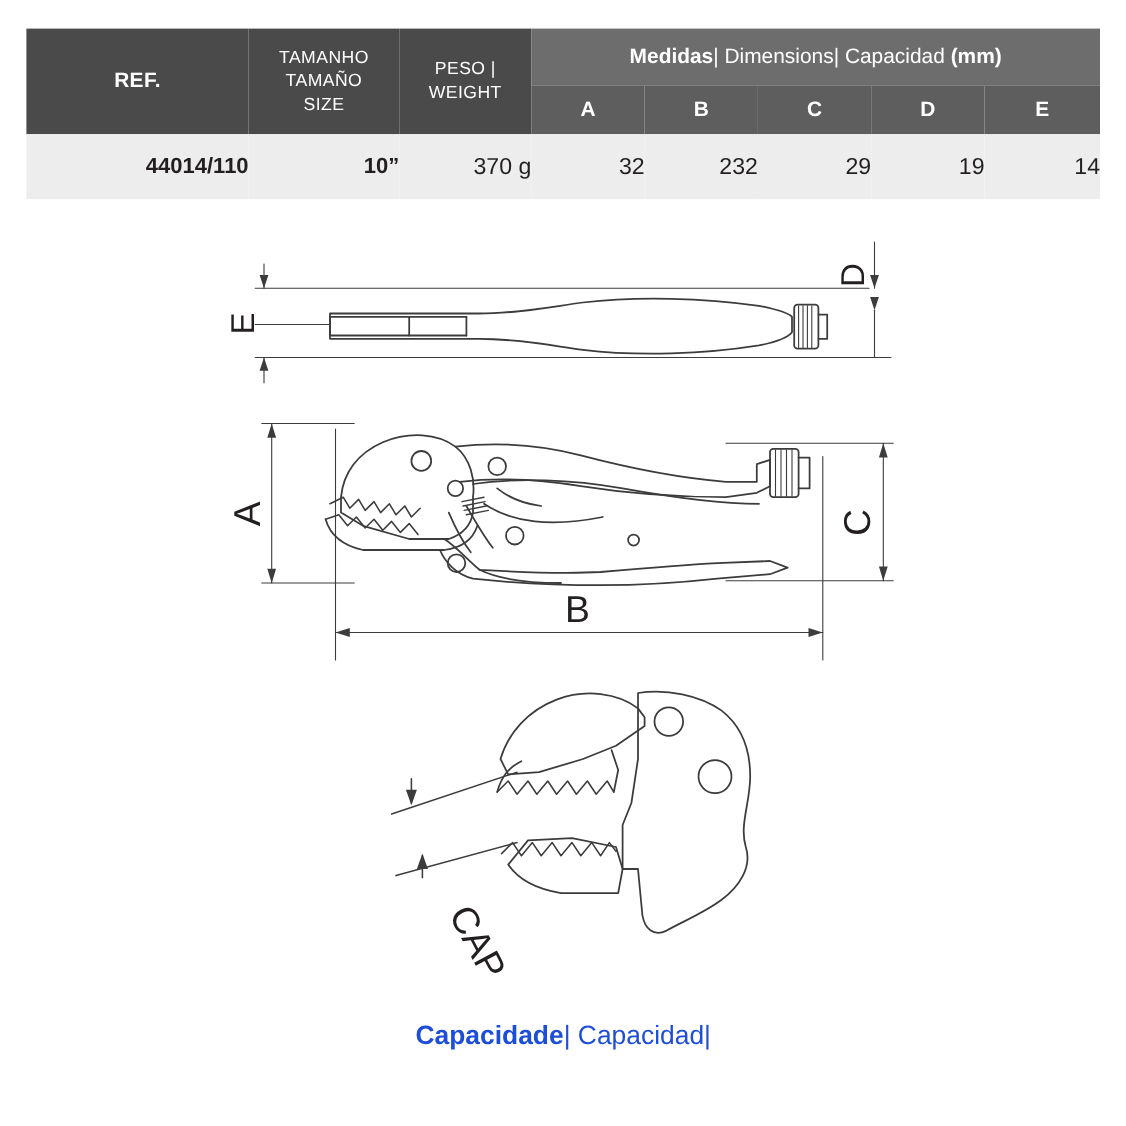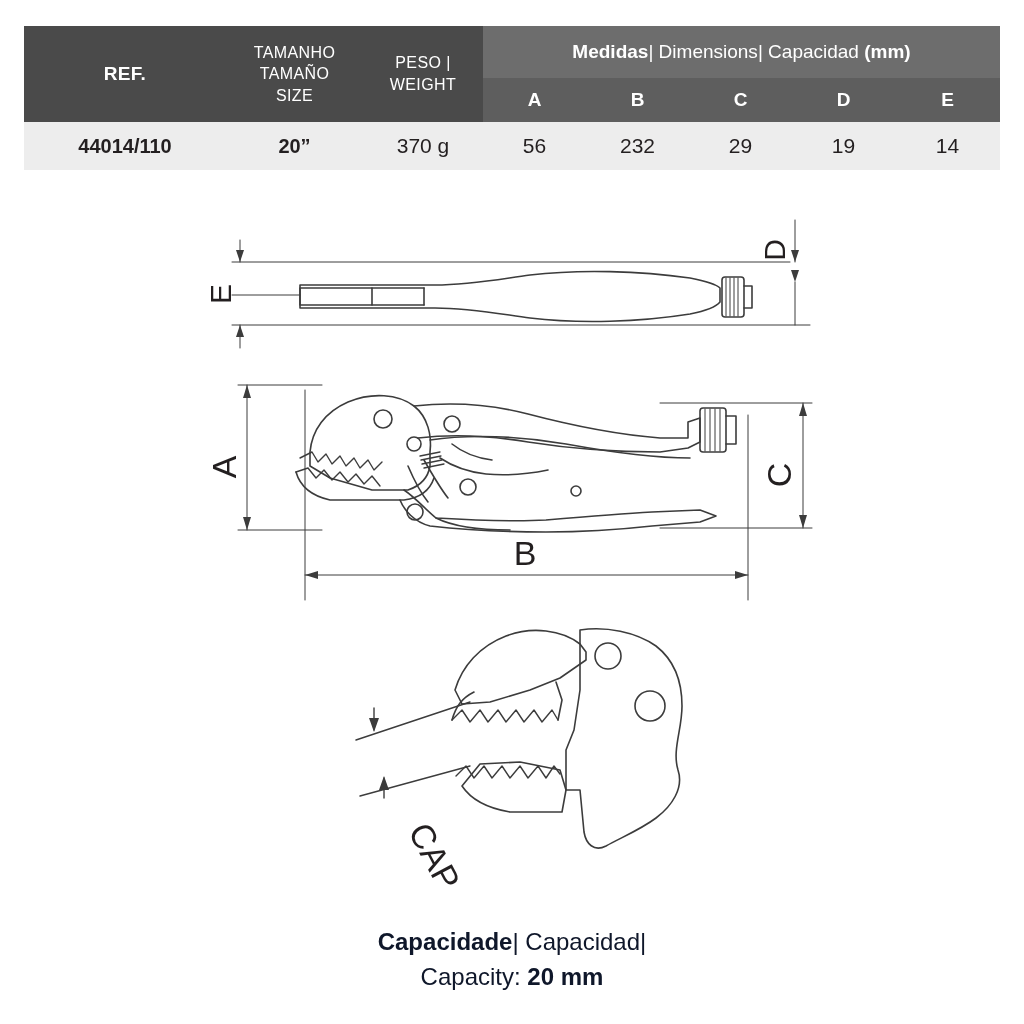--- a/index.html
+++ b/index.html
@@ -57,24 +57,24 @@
     font-size: 19px;
   }
   .hdr-multi {
     font-size: 16px;
     font-weight: 400;
     line-height: 1.35;
     letter-spacing: .4px;
   }
   .row-val {
     background: #ededed;
-    text-align: center;
+    text-align: right;
     vertical-align: middle;
     font-size: 21px;
-    height: 48px;
+    height: 59px;
     color: #231f20;
   }
   .row-val.bold { font-weight: 700; font-size: 20px; }
   .dim-title b { font-weight: 700; margin-top: 16px; }
   .dim-title { font-size: 19px; }
 
   
   .drawing {
     position: absolute;
     left: 0; top: 190px;
@@ -83,21 +83,21 @@
   svg { display: block; }
 
   
   .capacity {
     position: absolute;
     left: 0; top: 925px;
     width: 1024px;
     text-align: center;
     font-size: 24px;
     line-height: 1.45;
-    color: #0f172a;
+    color: #1d4ed8;
   }
   .capacity .b { font-weight: 700; }
   .capacity .n { font-weight: 400; }
 </style>
 </head>
 <body>
 
 <div id="page">
 
   <table class="spec-table">
@@ -132,23 +132,23 @@
       </tr>
       <tr>
         <td class="hdr-sub" style="height:44px;">A</td>
         <td class="hdr-sub">B</td>
         <td class="hdr-sub">C</td>
         <td class="hdr-sub">D</td>
         <td class="hdr-sub">E</td>
       </tr>
       <tr>
         <td class="row-val bold">44014/110</td>
-        <td class="row-val bold">20”</td>
+        <td class="row-val bold">10”</td>
         <td class="row-val">370 g</td>
-        <td class="row-val">56</td>
+        <td class="row-val">32</td>
         <td class="row-val">232</td>
         <td class="row-val">29</td>
         <td class="row-val">19</td>
         <td class="row-val">14</td>
       </tr>
     </tbody>
   </table>
 
   <div class="drawing">
     <svg viewBox="0 0 1024 760" width="1024" height="760">
@@ -325,19 +325,15 @@
         <text x="424" y="672" font-size="34" text-anchor="middle" transform="rotate(62 424 672)">CAP</text>
       </g>
     </svg>
   </div>
 
   <div class="capacity">
     <div>
       <span class="b">Capacidade</span><span class="n">|</span>
       <span class="n">Capacidad</span><span class="n">|</span>
     </div>
-    <div>
-      <span class="n">Capacity:</span>
-      <span class="b">20 mm</span>
-    </div>
   </div>
 
 </div>
 
 </body></html>

